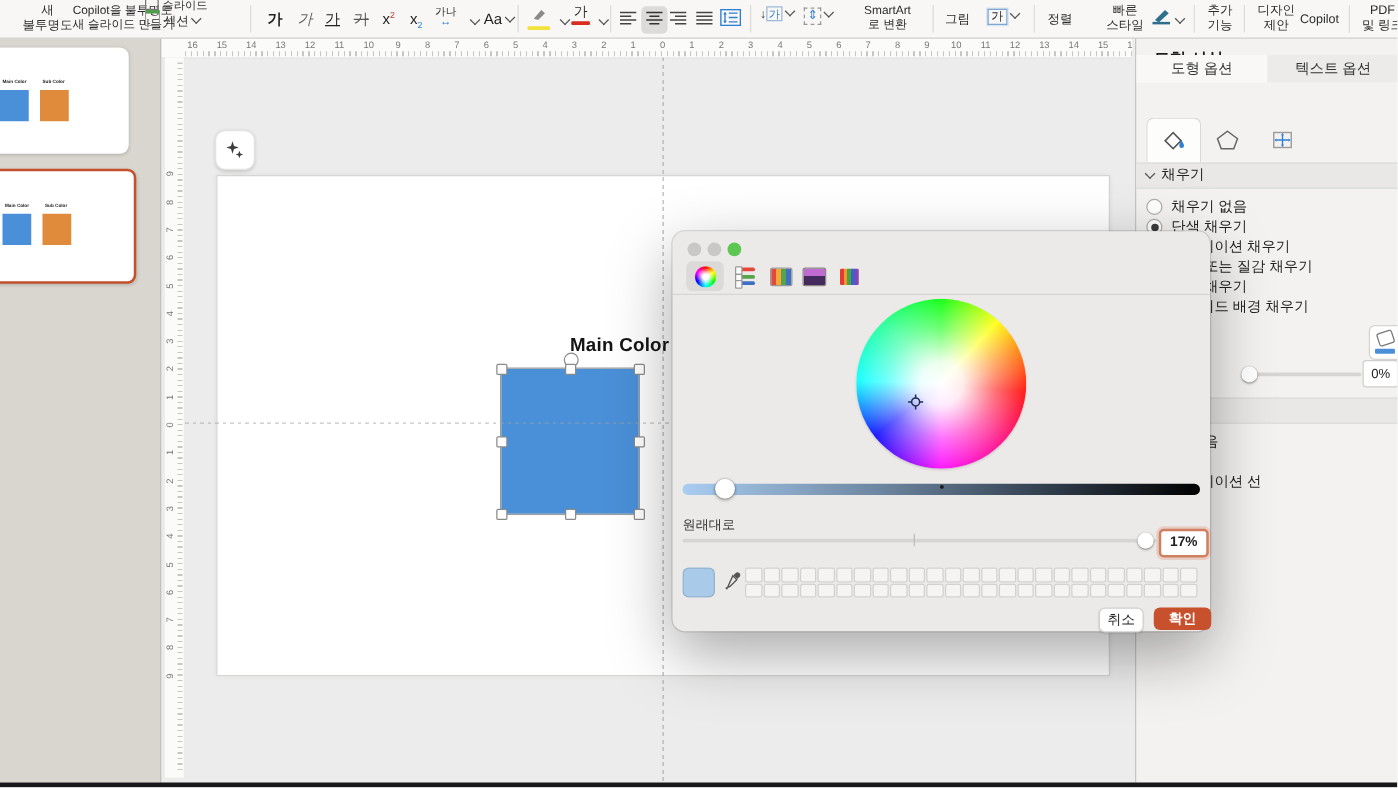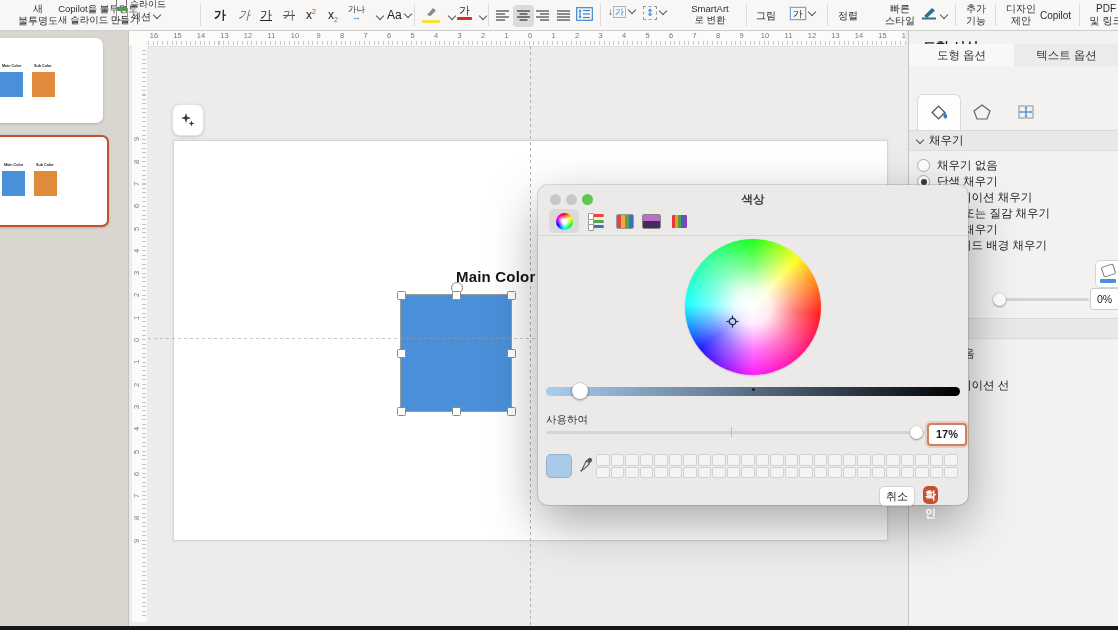--- a/index.html
+++ b/index.html
@@ -114,21 +114,21 @@
      border-radius:4px;box-shadow:0 0 0 2px rgba(214,120,84,0.25);font-size:11px;font-weight:bold;color:#222;
      text-align:center;line-height:19px;}
   #well{position:absolute;left:8px;top:269px;width:26px;height:24px;border-radius:5px;background:#a9cae9;
      box-shadow:inset 0 0 0 1px rgba(0,0,0,0.12);}
   #dropper{position:absolute;left:42px;top:271px;width:14px;height:20px;}
   #swatches{position:absolute;left:58px;top:269px;width:362px;height:24px;display:grid;
      grid-template-columns:repeat(25,1fr);grid-template-rows:repeat(2,1fr);gap:1px;}
   .swcell{background:#f5f4f3;border:1px solid #d3d2d0;border-radius:2px;}
   .dlg-btn{position:absolute;top:301px;height:18px;line-height:18px;font-size:11px;text-align:center;border-radius:5px;}
   #btn-cancel{left:341px;width:34px;background:#fff;color:#222;border:1px solid #d2d1cf;box-shadow:0 1px 1px rgba(0,0,0,0.08);}
-  #btn-ok{left:385px;width:15px;background:#c7512c;color:#fff;font-weight:bold;}
+  #btn-ok{left:385px;width:46px;background:#c7512c;color:#fff;font-weight:bold;}
   
   #bottom-strip{position:absolute;left:0;top:626px;width:1118px;height:4px;background:#18181b;z-index:60;}
 </style>
 </head>
 <body>
 
 <div id="app">
 
   <div id="ribbon">
     <div class="rbtn" style="left:14px;top:3px;width:48px;">
@@ -450,21 +450,20 @@
           <span class="radio"></span>
           <span>그라데이션 선</span>
         </div>
       </div>
   </div>
 
   <div id="dialog">
     <span class="tl" style="left:12px;background:#c9c8c6;"></span>
     <span class="tl" style="left:28px;background:#c9c8c6;"></span>
     <span class="tl" style="left:44px;background:#5ec653;"></span>
-    <div id="dlg-title">색상</div>
 
     <div class="dlg-ico sel" style="left:11px;">
         <span class="wheel-ico"></span>
       </div>
     <div class="dlg-ico" style="left:43px;">
       <span class="sl-ico">
         <i style="background:#e4483b;"></i>
           <i style="background:#57a44c;"></i>
           <i style="background:#3f6fc2;"></i>
       </span>
@@ -488,21 +487,21 @@
           <line x1="6.5" y1="9.7" x2="6.5" y2="12.5"></line>
           <line x1="0.5" y1="6.5" x2="3.3" y2="6.5"></line>
           <line x1="9.7" y1="6.5" x2="12.5" y2="6.5"></line>
         </g>
     </svg>
 
     <div id="bright"></div>
     <div id="bright-tick"></div>
     <div id="bright-knob"></div>
 
-    <div id="opacity-label">사용하여</div>
+    <div id="opacity-label">원래대로</div>
     <div class="slider-track" id="op-track"></div>
     <div id="op-tick"></div>
     <div class="slider-knob" id="op-knob"></div>
     <div id="op-box">17%</div>
 
     <div id="well" style="background: rgb(169, 202, 233);"></div>
     <svg id="dropper" width="14" height="20" viewBox="0 0 14 20">
       <path d="M11.5 2.5 a2.2 2.2 0 0 1 0 3.1 l-1.6 1.6 -3.1-3.1 1.6-1.6 a2.2 2.2 0 0 1 3.1 0 Z" fill="#555"></path>
       <path d="M6.3 4.6 L9.4 7.7 L4 13.1 L2.2 13.8 L1.5 15 L1 14.5 L2.2 13.8 L2.9 12 Z" fill="none" stroke="#555" stroke-width="1.1"></path>
     </svg>

